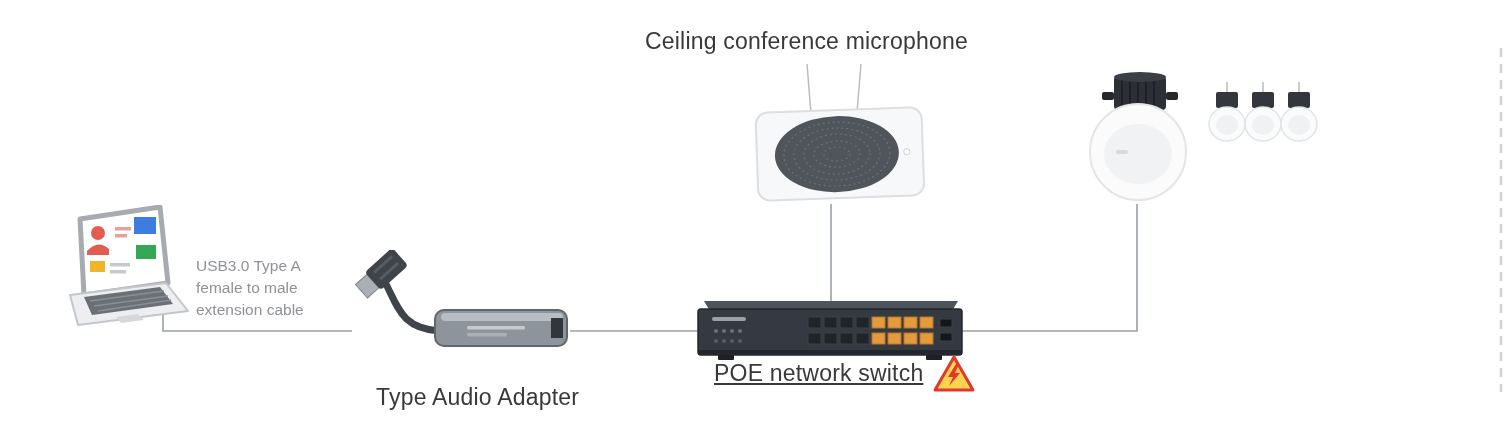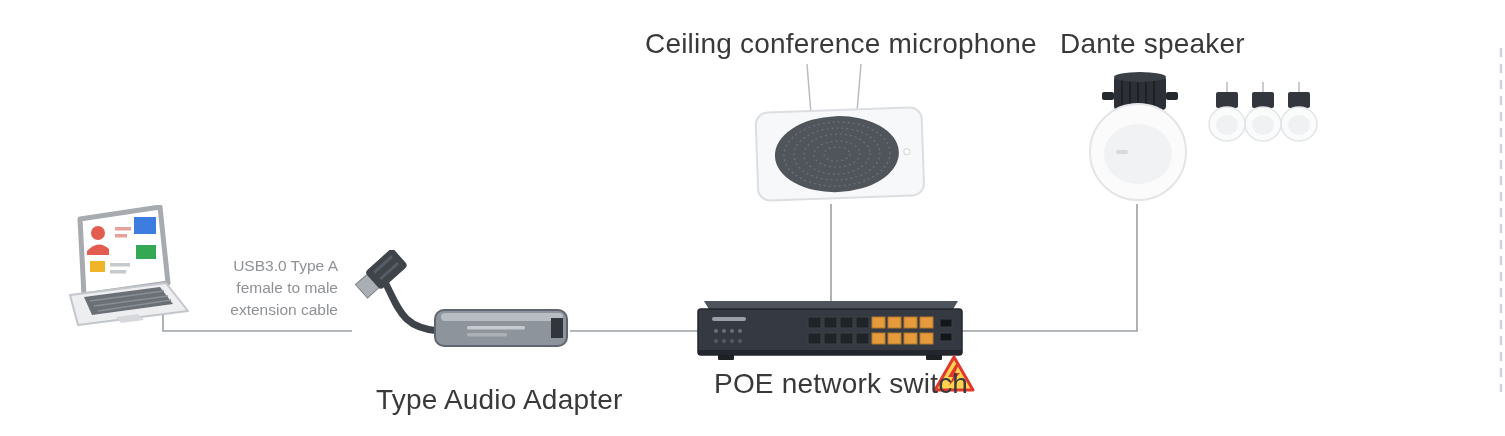--- a/index.html
+++ b/index.html
@@ -7,30 +7,29 @@
   .stage {
     position: relative;
     width: 1505px;
     height: 436px;
     background: #ffffff;
     font-family: "Liberation Sans", sans-serif;
     overflow: hidden;
   }
   .abs { position: absolute; }
   .label-lg {
-    font-size: 28px;
+    font-size: 23px;
     color: #39393b;
     letter-spacing: 0.2px;
     white-space: nowrap;
   }
   .label-sm {
     font-size: 15.5px;
     color: #8e9195;
     line-height: 1.42;
-    text-align: right;
   }
   .nowrap { white-space: nowrap; }
   svg { display: block; }
 </style>
 </head>
 <body>
 
 <div class="stage">
 
   <svg class="abs" style="left:0; top:0; pointer-events:none;" width="1505" height="436" viewBox="0 0 1505 436">
@@ -200,19 +199,18 @@
         <line x1="91" y1="2" x2="91" y2="14" stroke="#b9bdc1" stroke-width="1.5"></line>
         <rect x="80" y="12" width="22" height="16" rx="2" fill="#33373d"></rect>
         <ellipse cx="91" cy="44" rx="18" ry="17" fill="#fafbfb" stroke="#e2e4e7" stroke-width="1.5"></ellipse>
         <ellipse cx="91" cy="45" rx="11" ry="10" fill="#f0f1f3"></ellipse>
       </g>
     </svg>
   </div>
 
   <div class="abs label-lg" style="left:645px; top:28px;">Ceiling conference microphone</div>
 
-  <div class="abs label-lg" style="left:1060px; top:28px;">Dante speaker</div>
 
   <div class="abs label-lg" style="left:376px; top:384px;">Type Audio Adapter</div>
 
-  <div class="abs label-lg" style="left:714px; top:368px;">POE network switch</div>
+  <div class="abs label-lg" style="left:714px; top:360px;text-decoration:underline;">POE network switch</div>
 
 </div>
 
 </body></html>

